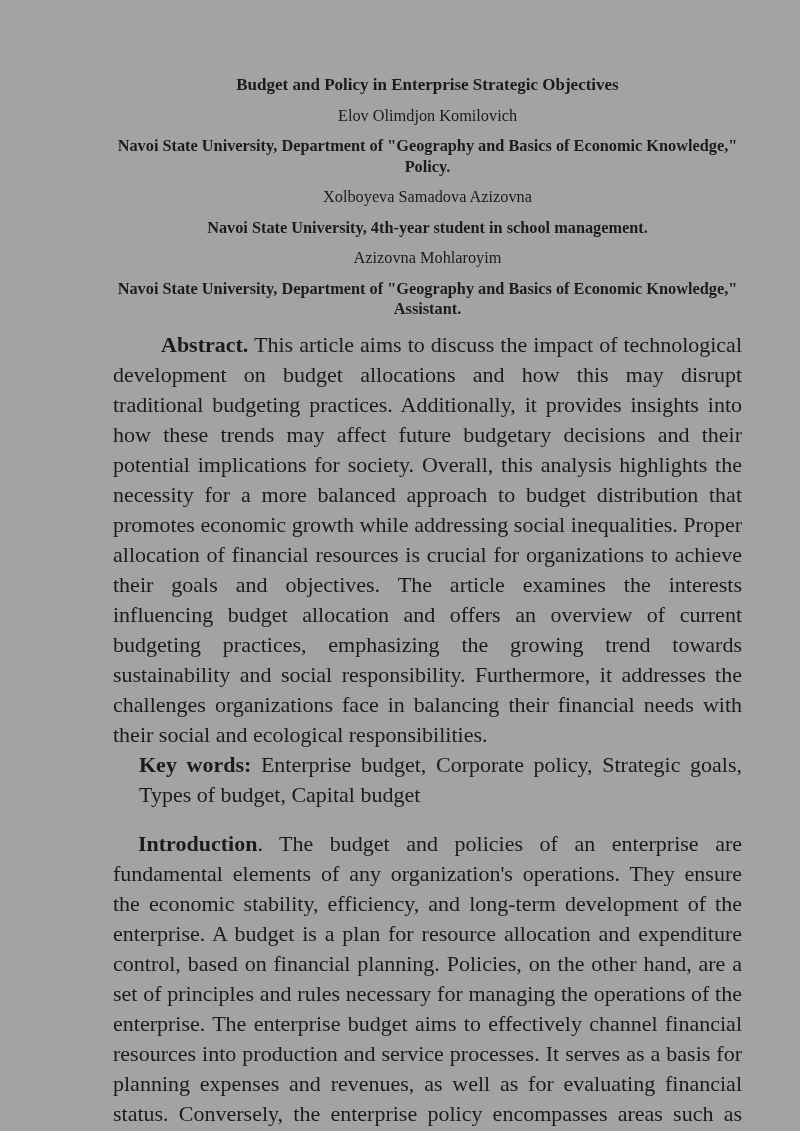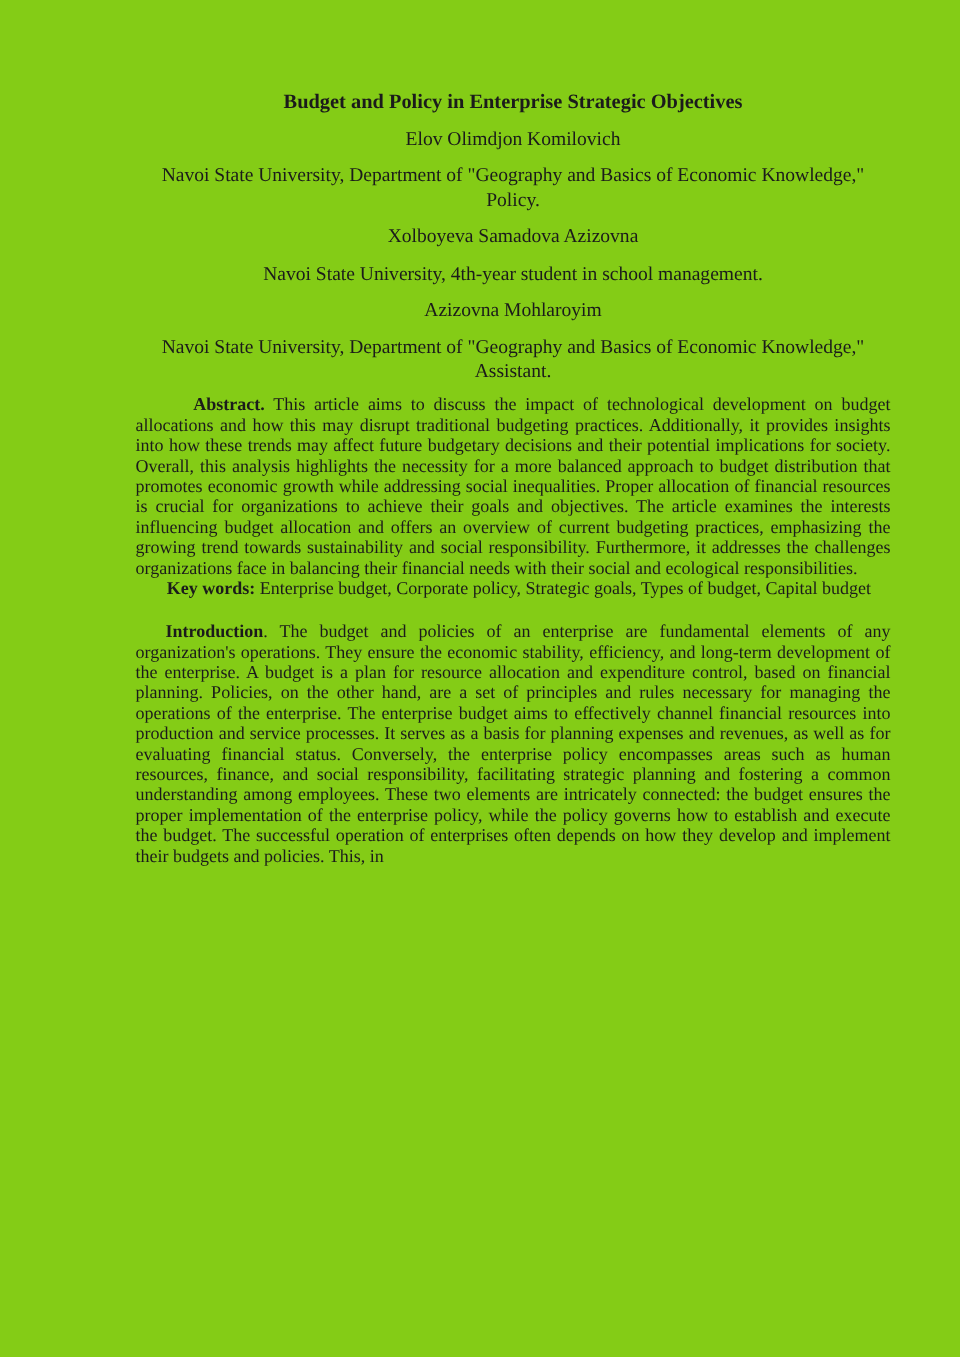--- a/index.html
+++ b/index.html
@@ -5,49 +5,49 @@
   html, body {
     margin: 0;
     padding: 0;
     background: #ffffff;
   }
   .page {
     position: relative;
     box-sizing: border-box;
     width: 800px;
     height: 1131px;
-    background: #84cc16;
+    background: #a3a3a3;
     color: #1b1b1b;
     font-family: "Liberation Serif", "DejaVu Serif", serif;
     padding: 75px 58px 0 113px;
     overflow: hidden;
   }
   
   .doc-header p, .doc-header h1 {
     margin: 0 0 10px 0;
     text-align: center;
     font-size: 16.3px;
     line-height: 20.5px;
-    font-weight: normal;
+    font-weight: bold;
   }
   .doc-header .title {
     font-size: 17px;
     font-weight: bold;
   }
   .doc-header .author-name {
     font-weight: normal;
   }
   .doc-header .email-line {
     font-weight: bold;
   }
   
   .doc-body p {
     margin: 0;
-    font-size: 15px;
-    line-height: 17px;
+    font-size: 22px;
+    line-height: 30px;
     text-align: justify;
   }
   .para-abstract {
     margin-top: 8px !important;
     text-indent: 48px;
   }
   .para-keywords {
     margin-left: 26px !important;
     text-align: center;
     text-indent: 0;

